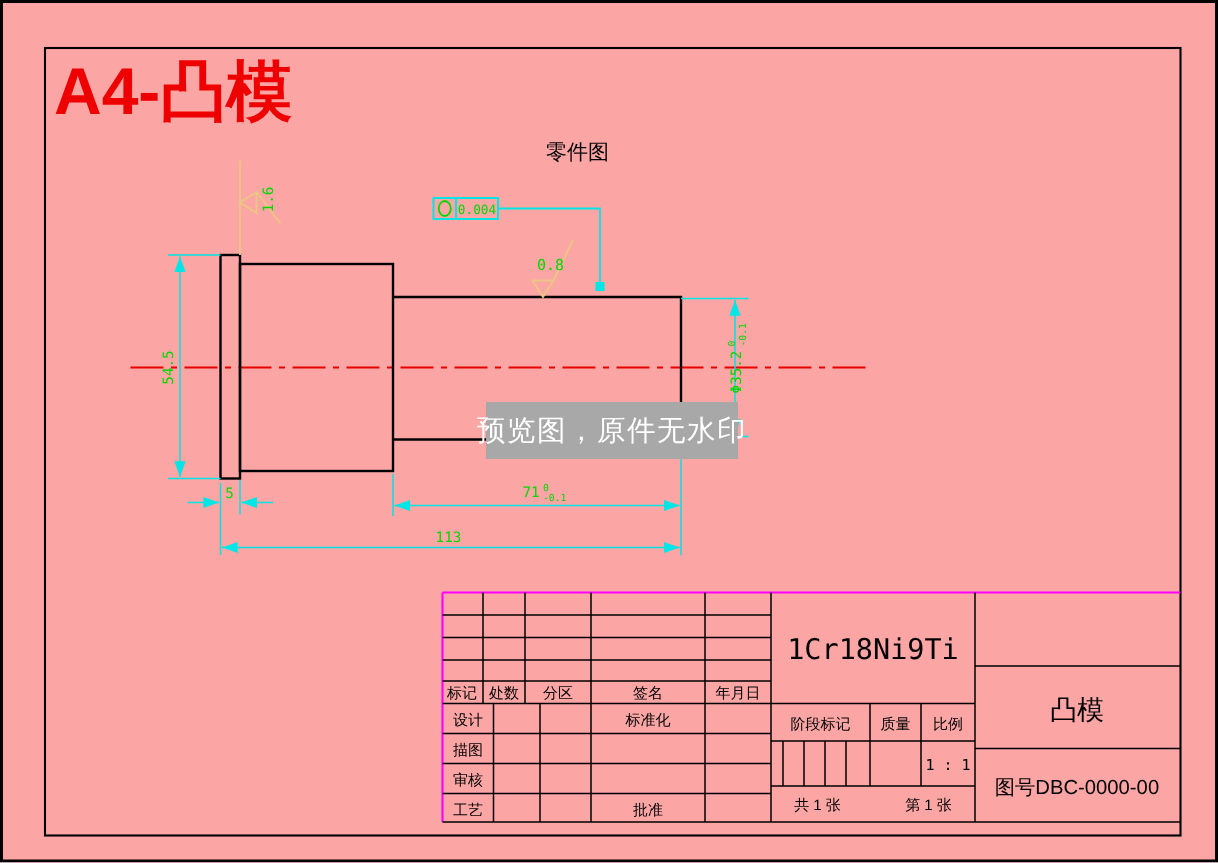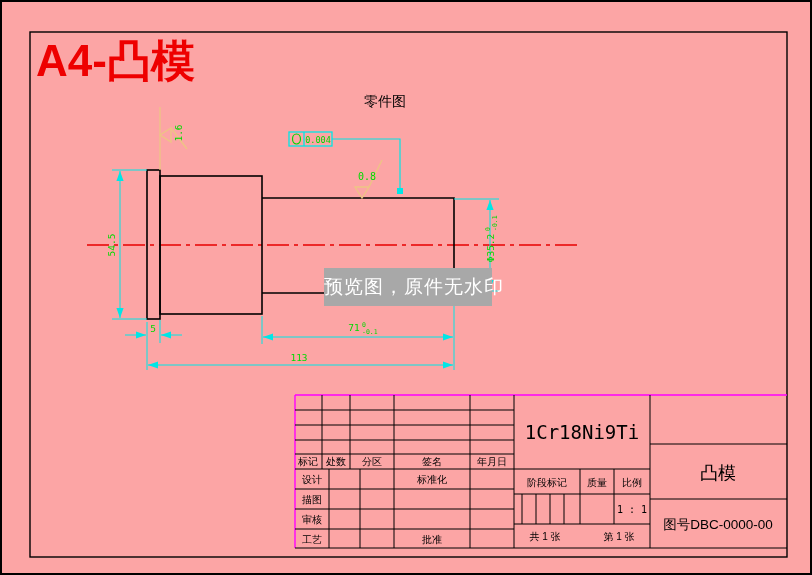--- a/index.html
+++ b/index.html
@@ -7,21 +7,21 @@
     position:relative;width:812px;height:575px;background:#fca5a5;
     border:2px solid #000;box-sizing:border-box;overflow:hidden;
     font-family:"Liberation Sans",sans-serif;
   }
   svg{position:absolute;left:0;top:0;}
   text{font-family:"Liberation Sans",sans-serif;}
   .mono{font-family:"DejaVu Sans Mono",monospace;}
   .dimtxt{fill:#00d900;font-family:"DejaVu Sans Mono",monospace;}
   #watermark{
     position:absolute;left:322px;top:266px;width:168px;height:38px;
-    background:#a8a8a8;color:#ffffff;display:flex;align-items:center;justify-content:flex-start;
+    background:#a8a8a8;color:#ffffff;display:flex;align-items:center;justify-content:center;
     font-size:19px;letter-spacing:1px;white-space:nowrap;z-index:5;
   }
 </style>
 </head>
 <body>
 
 <div id="sheet">
 
   <svg width="812" height="575" viewBox="0 0 812 575">
     <defs>

